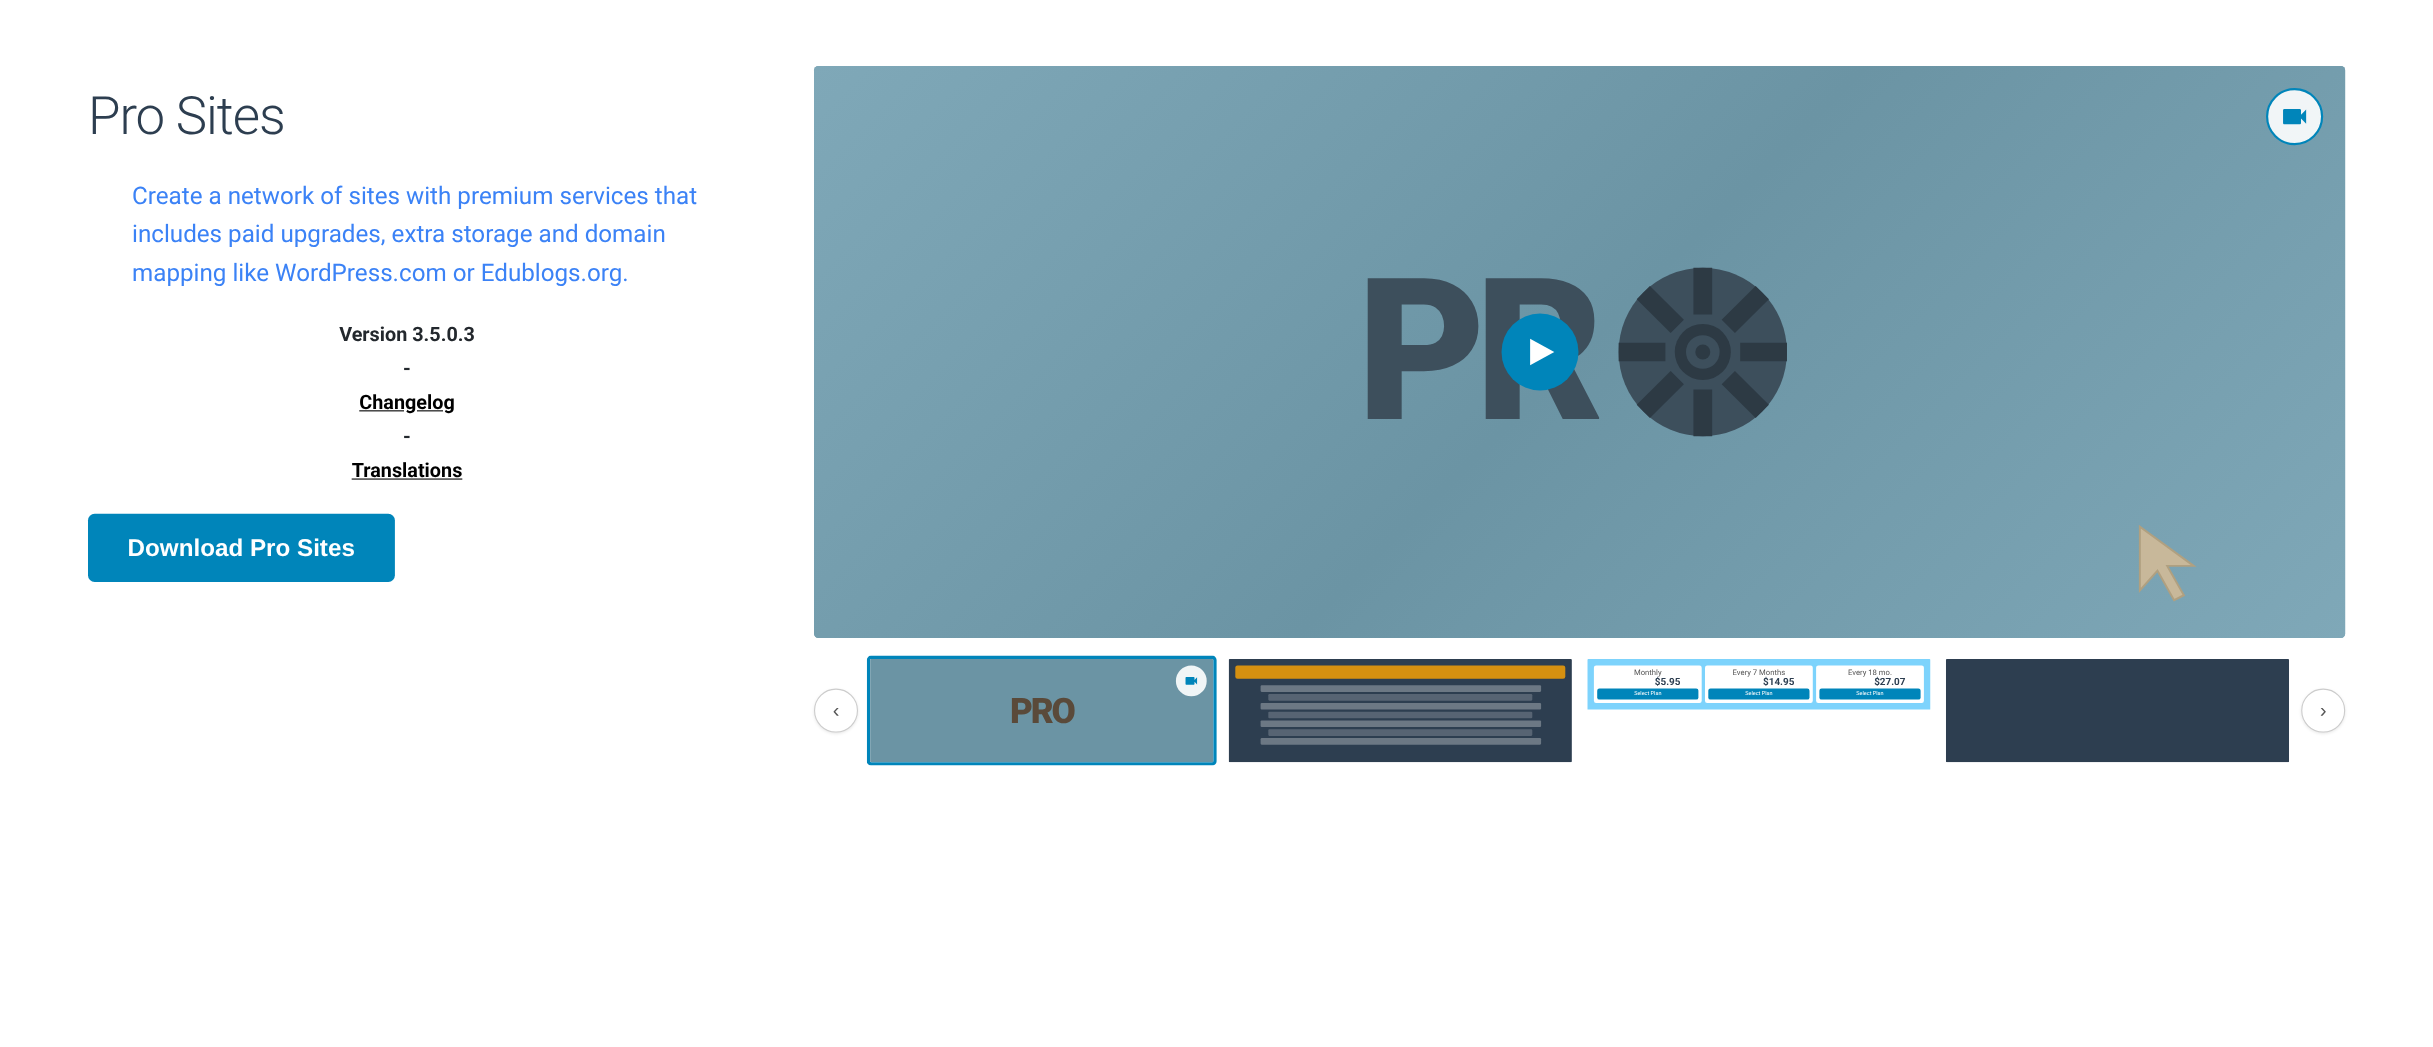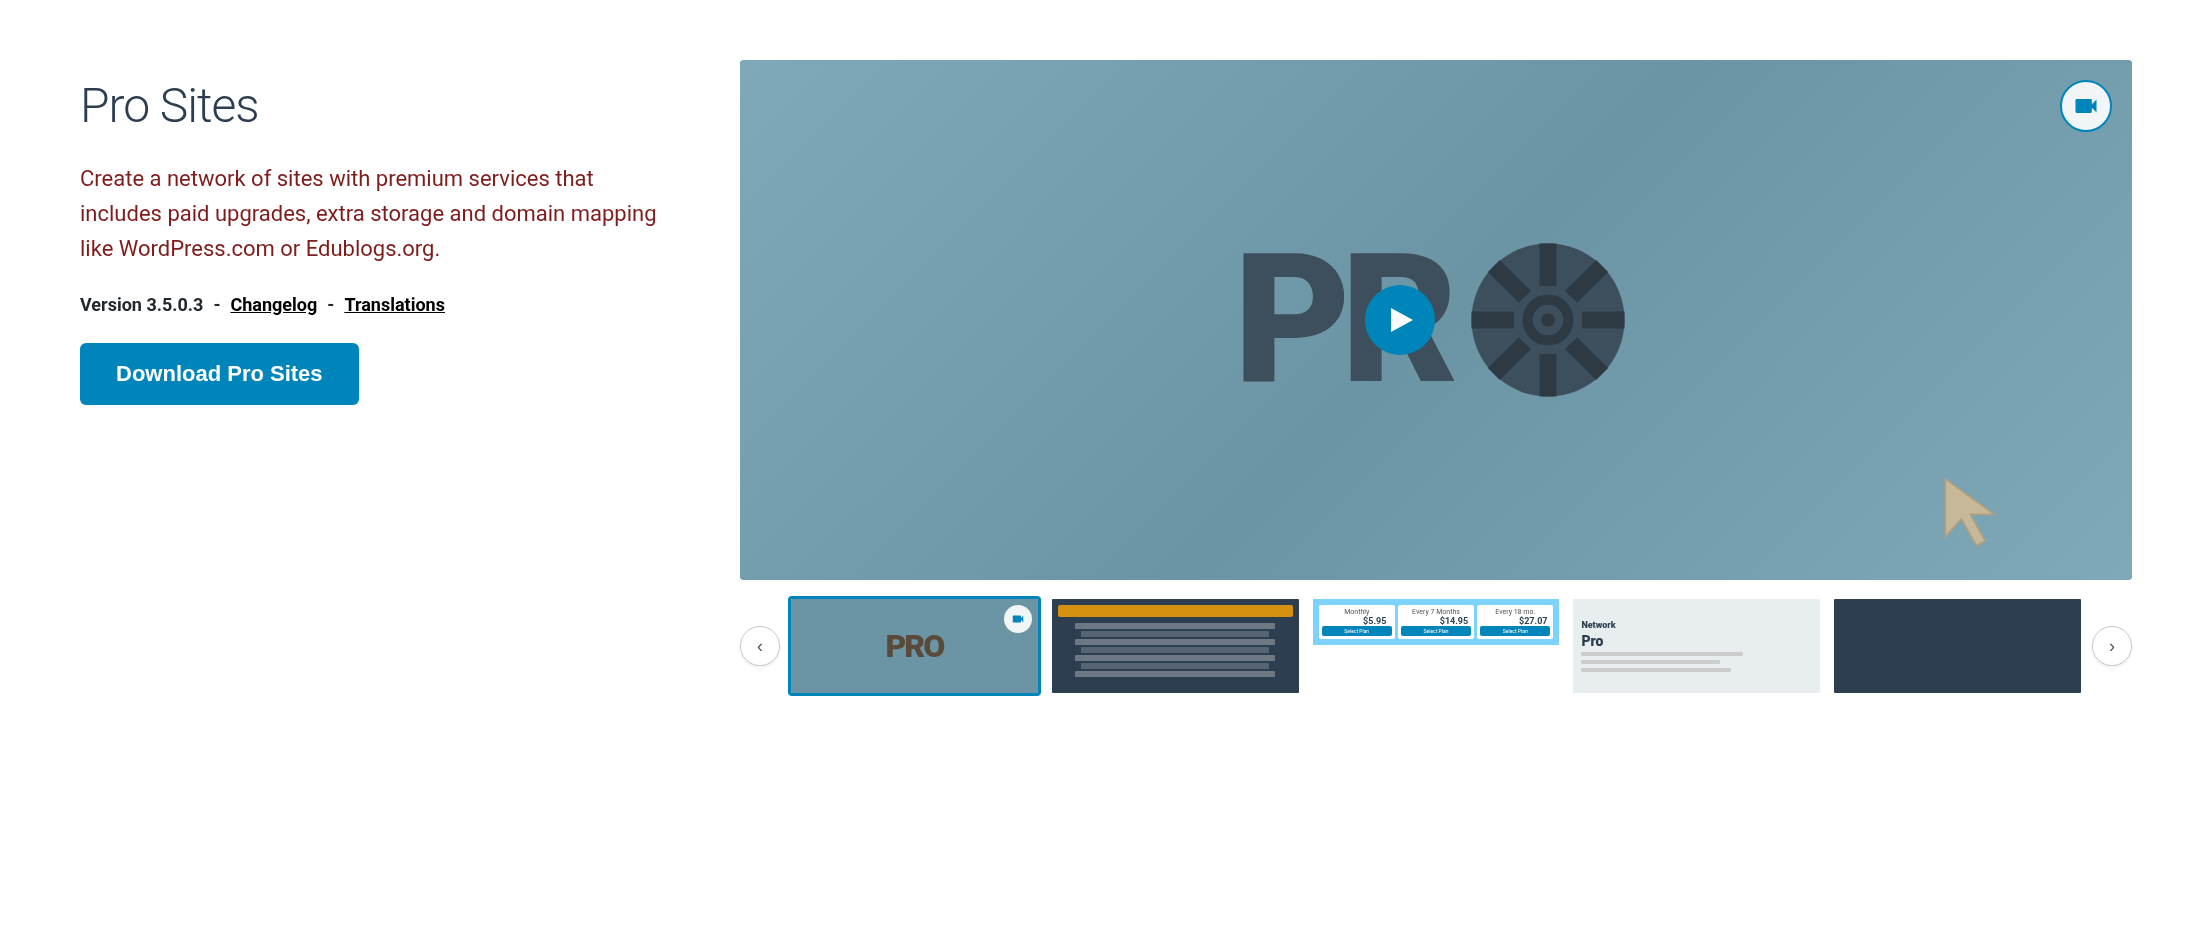--- a/index.html
+++ b/index.html
@@ -38,33 +38,35 @@
     .plugin-title {
       font-size: 48px;
       font-weight: 300;
       color: #2d3e50;
       line-height: 1.1;
       letter-spacing: -1px;
     }
 
     .plugin-description {
       font-size: 22px;
-      color: #7f1d1d;
+      color: #3b82f6;
       line-height: 1.6;
       font-weight: 400;
+      margin-left: 40px;
     }
 
     .meta-line {
       font-size: 18px;
       font-weight: 700;
       color: #23282d;
       display: flex;
       align-items: center;
       gap: 10px;
       flex-wrap: wrap;
+      flex-direction: column;
     }
 
     .meta-line a {
       color: #000000;
       text-decoration: underline;
       cursor: pointer;
       font-weight: 700;
     }
 
     .meta-separator {
@@ -449,29 +451,20 @@
               <div class="select-btn">Select Plan</div>
             </div>
             <div class="price-col">
               <div class="price-label">Every 18 mo.</div>
               <div class="price-amount">$27.07</div>
               <div class="select-btn">Select Plan</div>
             </div>
           </div>
         </div>
 
-        <div class="thumbnail">
-          <div class="thumb-bg thumb-3" style="flex-direction: column; padding: 8px; align-items: flex-start; justify-content: center; gap: 4px;">
-            <div style="font-size:9px; color:#2d3e50; font-weight:900; line-height:1;">Network</div>
-            <div style="font-size:14px; color:#2d3e50; font-weight:900; line-height:1;">Pro</div>
-            <div style="height:4px; background:#ccc; border-radius:1px; width:70%;"></div>
-            <div style="height:4px; background:#ccc; border-radius:1px; width:60%;"></div>
-            <div style="height:4px; background:#ccc; border-radius:1px; width:65%;"></div>
-          </div>
-        </div>
 
         <div class="thumbnail">
           <div class="thumb-bg thumb-5" style="flex-direction: column; padding: 6px; gap: 2px; justify-content: flex-start;">
             <div style="display:flex; gap:4px; margin-bottom:3px;">
               <div style="height:8px; background:#0085ba; border-radius:1px; width:30%;"></div>
               <div style="height:8px; background:rgba(255,255,255,0.2); border-radius:1px; width:30%;"></div>
             </div>
             <div style="display:flex; gap:2px; flex: 1;">
               <div style="width:30%; background:rgba(255,255,255,0.1); border-radius:1px;"></div>
               <div style="flex:1; display:flex; flex-direction:column; gap:2px;">

